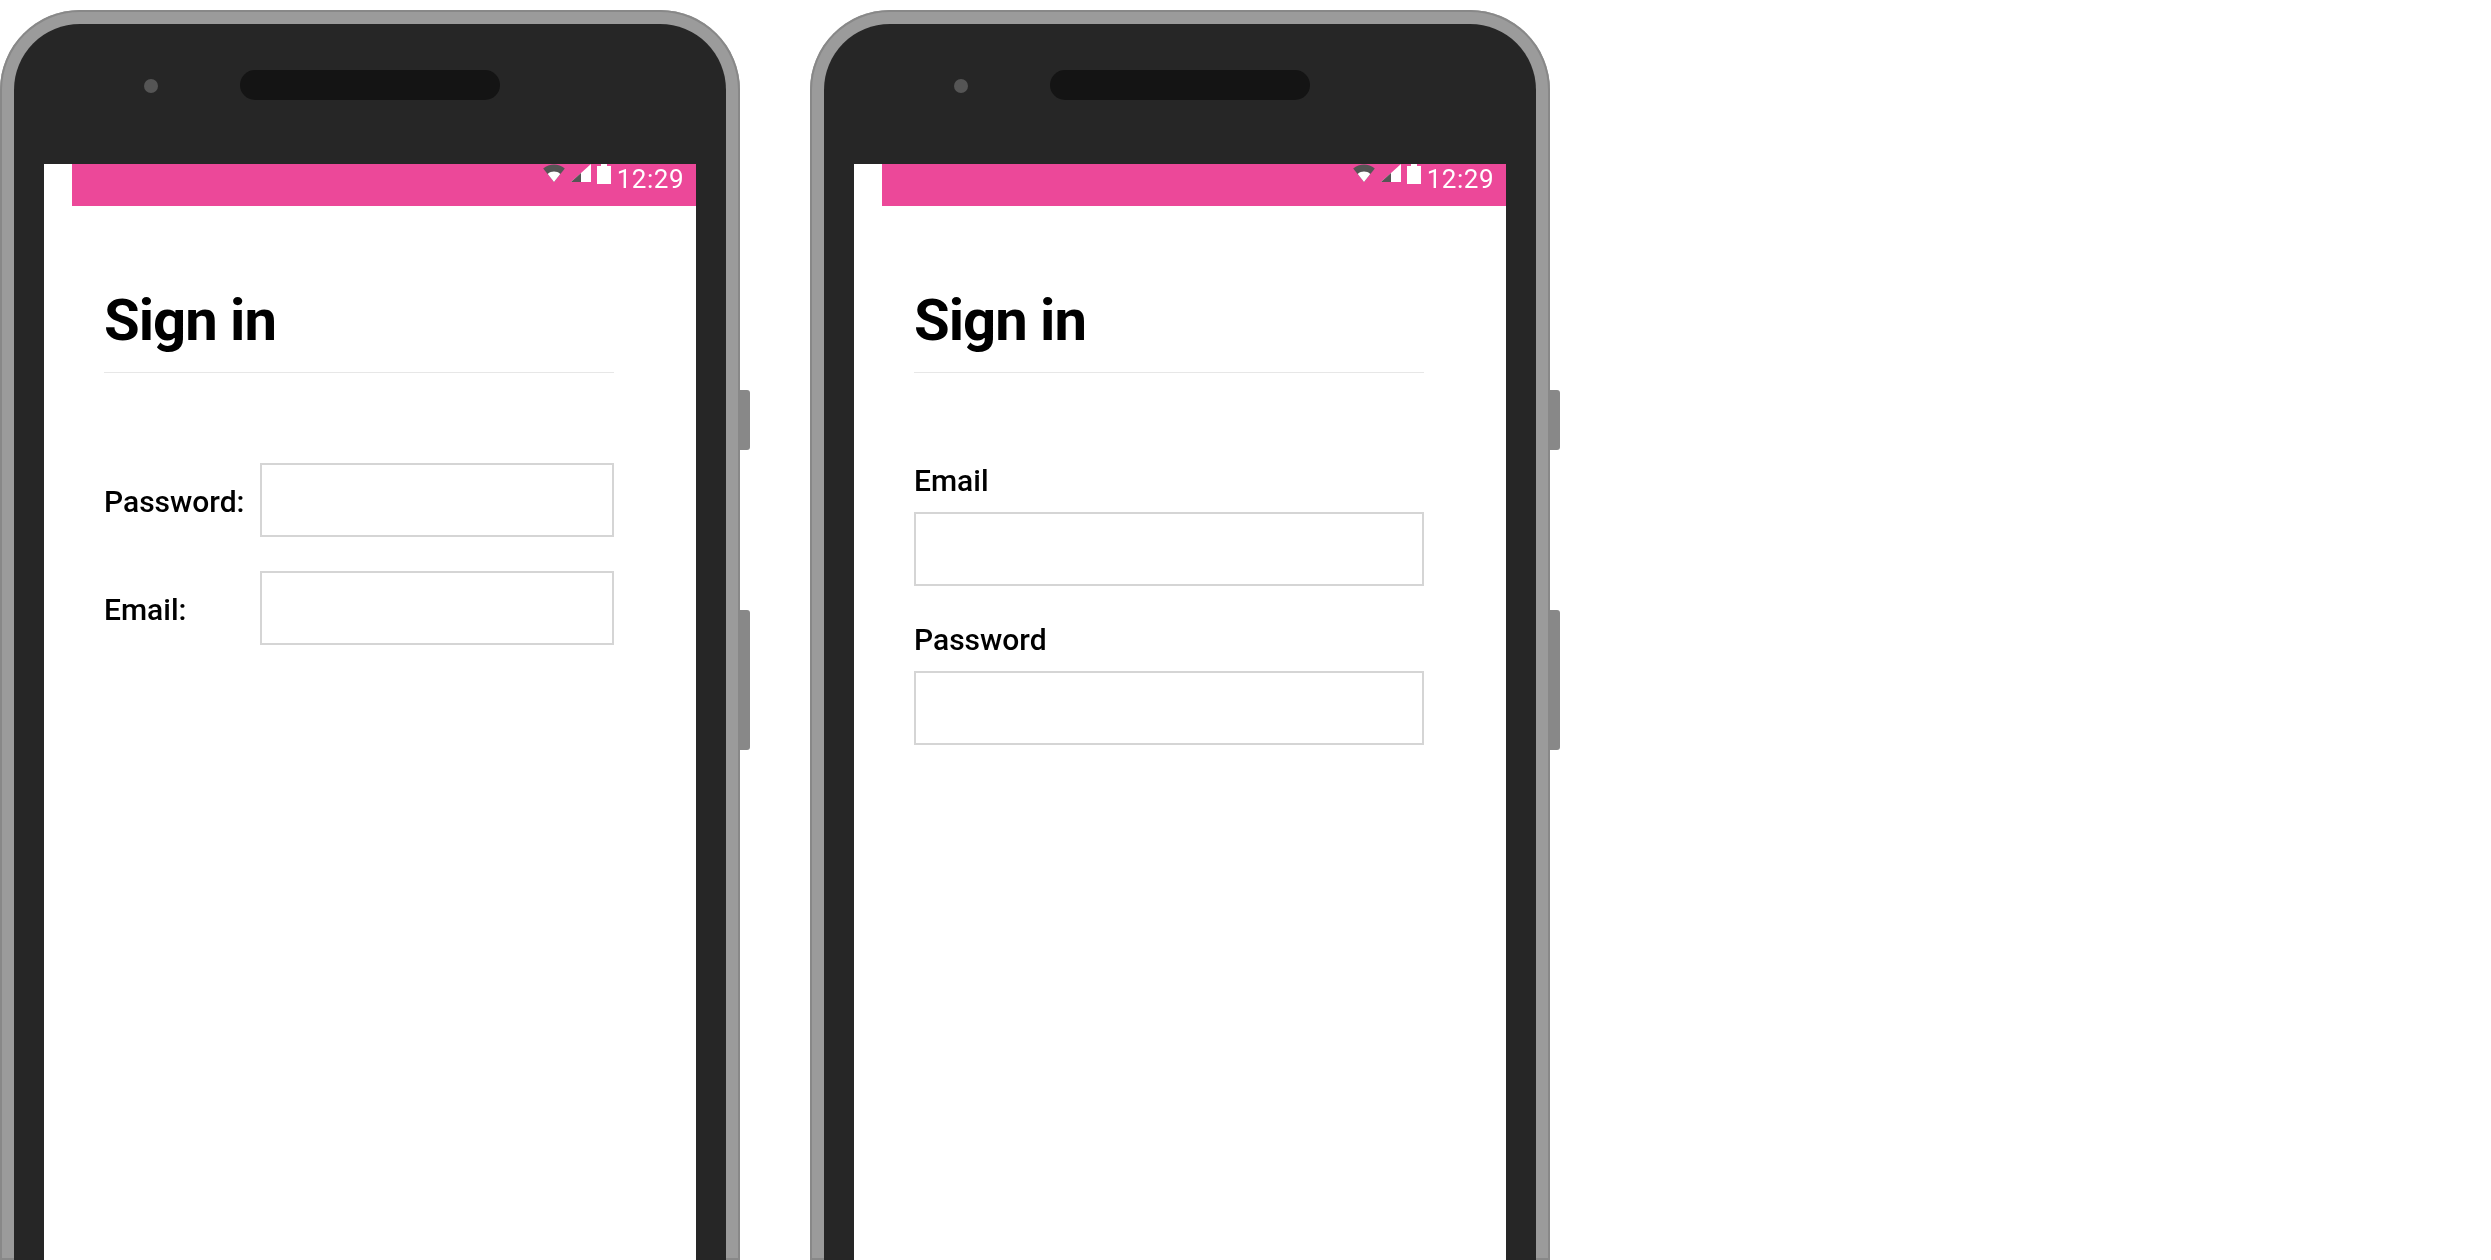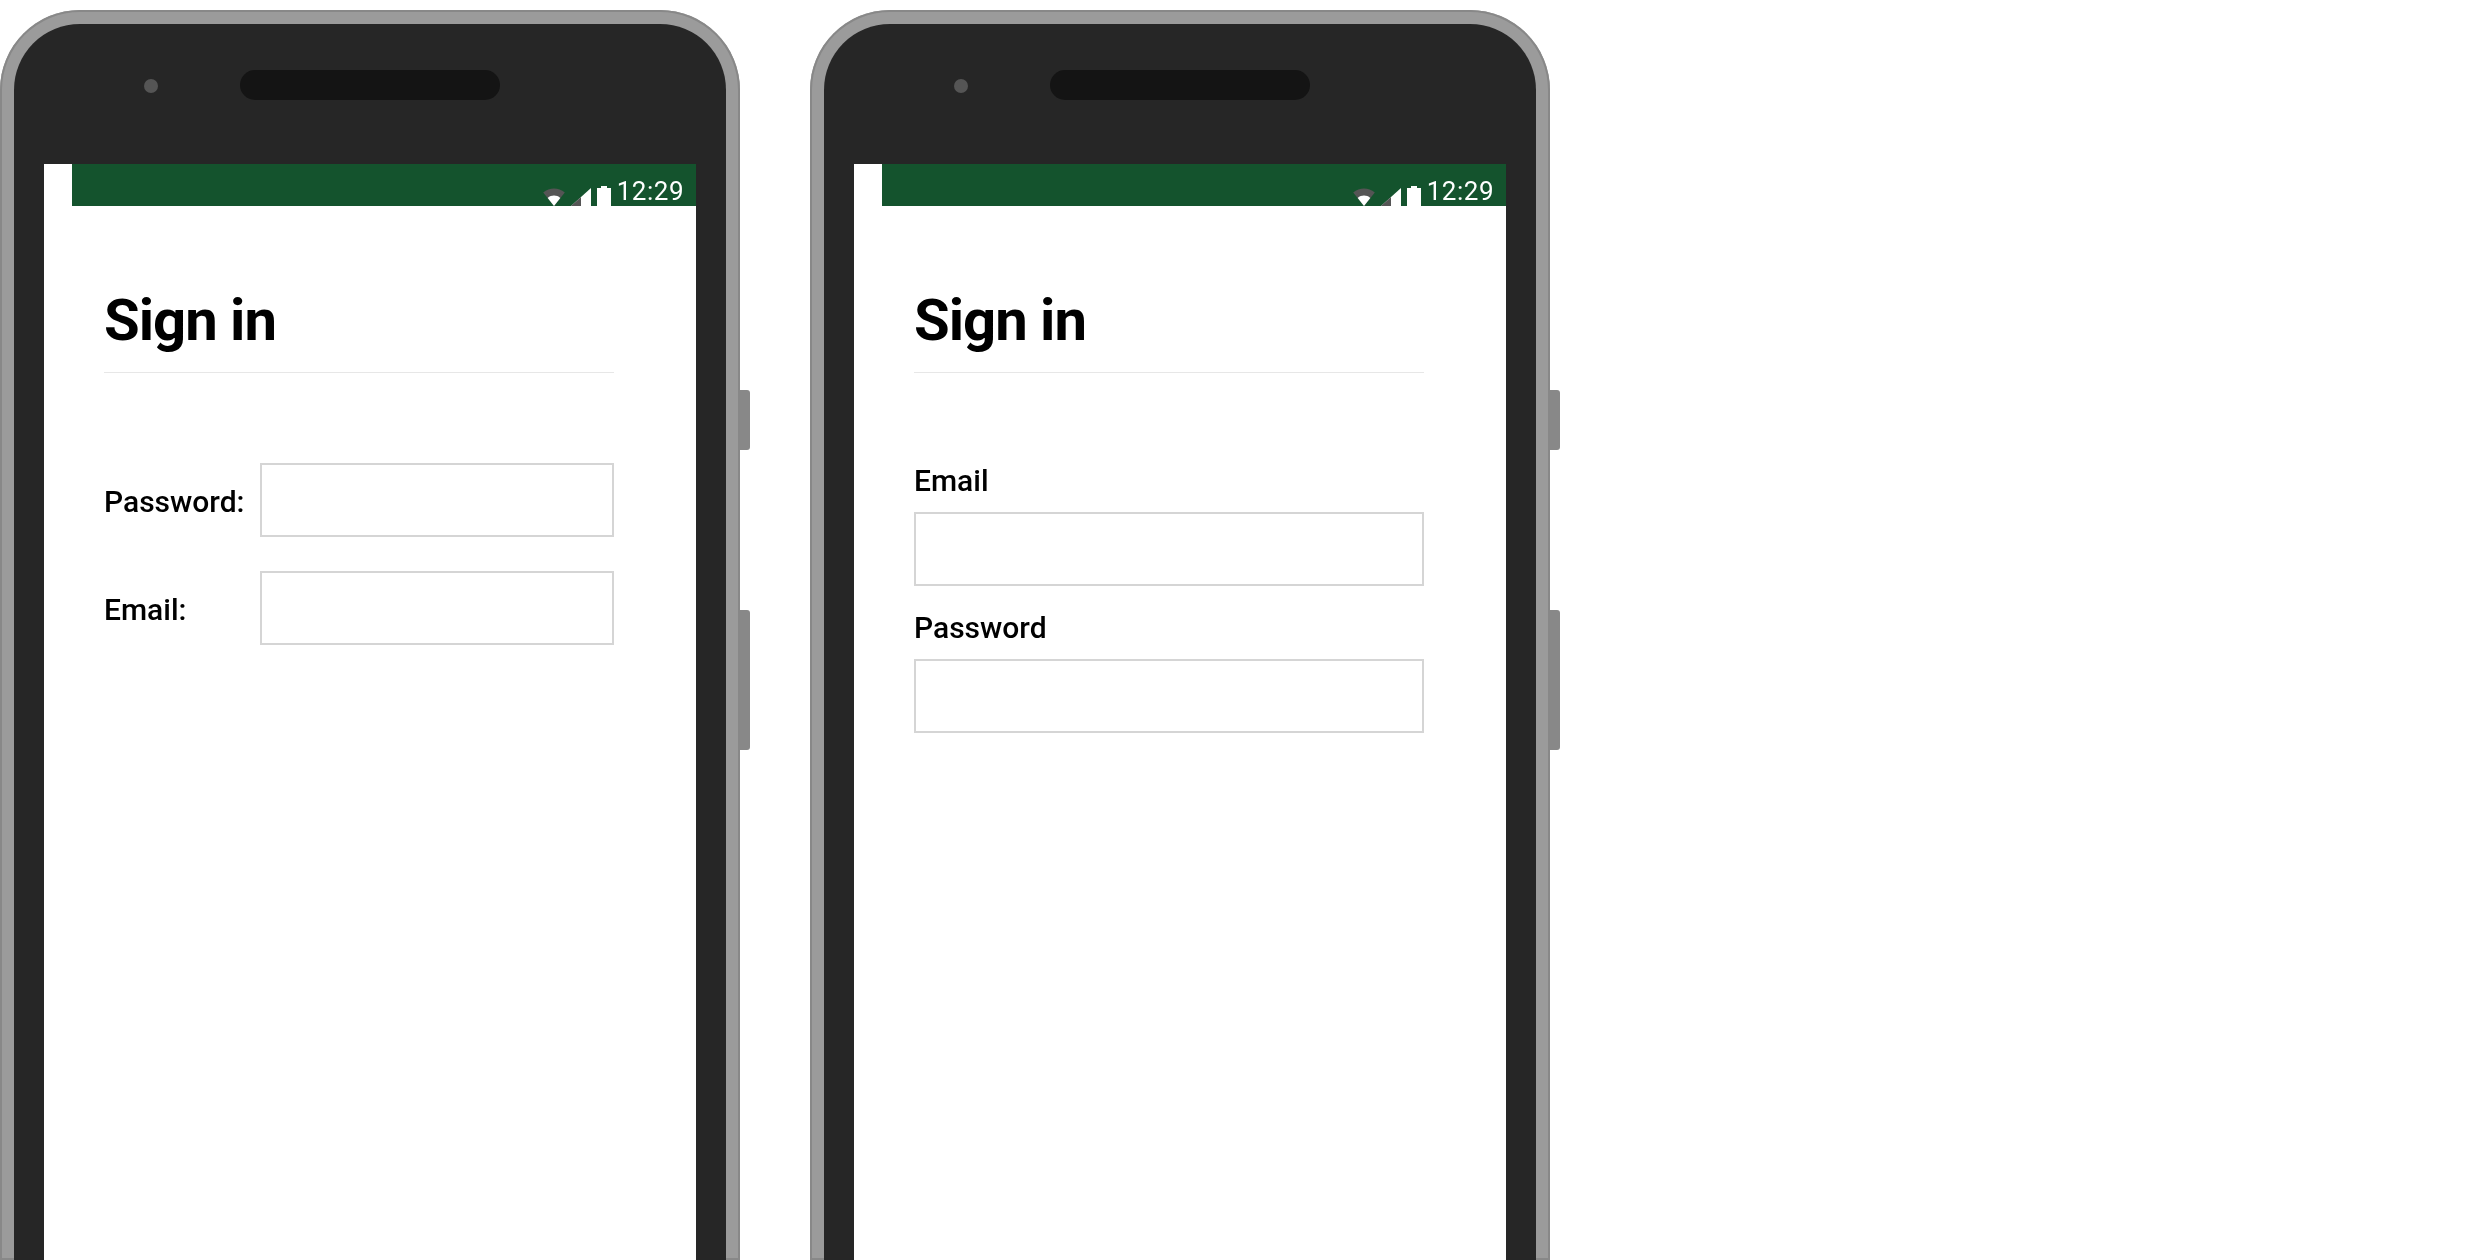--- a/index.html
+++ b/index.html
@@ -65,24 +65,24 @@
   .screen {
     position: absolute;
     left: 30px;
     right: 30px;
     top: 140px;
     bottom: 0;
     background: #ffffff;
   }
   .statusbar {
     height: 42px;
-    background: #14532d;
+    background: #ec4899;
     color: #ffffff;
     display: flex;
-    align-items: flex-end;
+    align-items: flex-start;
     justify-content: flex-end;
     padding-right: 12px;
     gap: 6px;
     margin-left: 28px;
   }
   .statusbar .clock {
     font-size: 26px;
     font-weight: 400;
     letter-spacing: 0.5px;
   }
@@ -120,21 +120,21 @@
   }
   .form-row-inline .input {
     flex: 0 0 354px;
     height: 74px;
     border: 2px solid #d5d5d5;
     background: #fff;
   }
 
   
   .form-row-stack {
-    margin-bottom: 24px;
+    margin-bottom: 36px;
   }
   .form-row-stack .label {
     font-size: 30px;
     font-weight: 500;
     color: #000;
     margin-bottom: 14px;
   }
   .form-row-stack .input {
     width: 100%;
     height: 74px;

